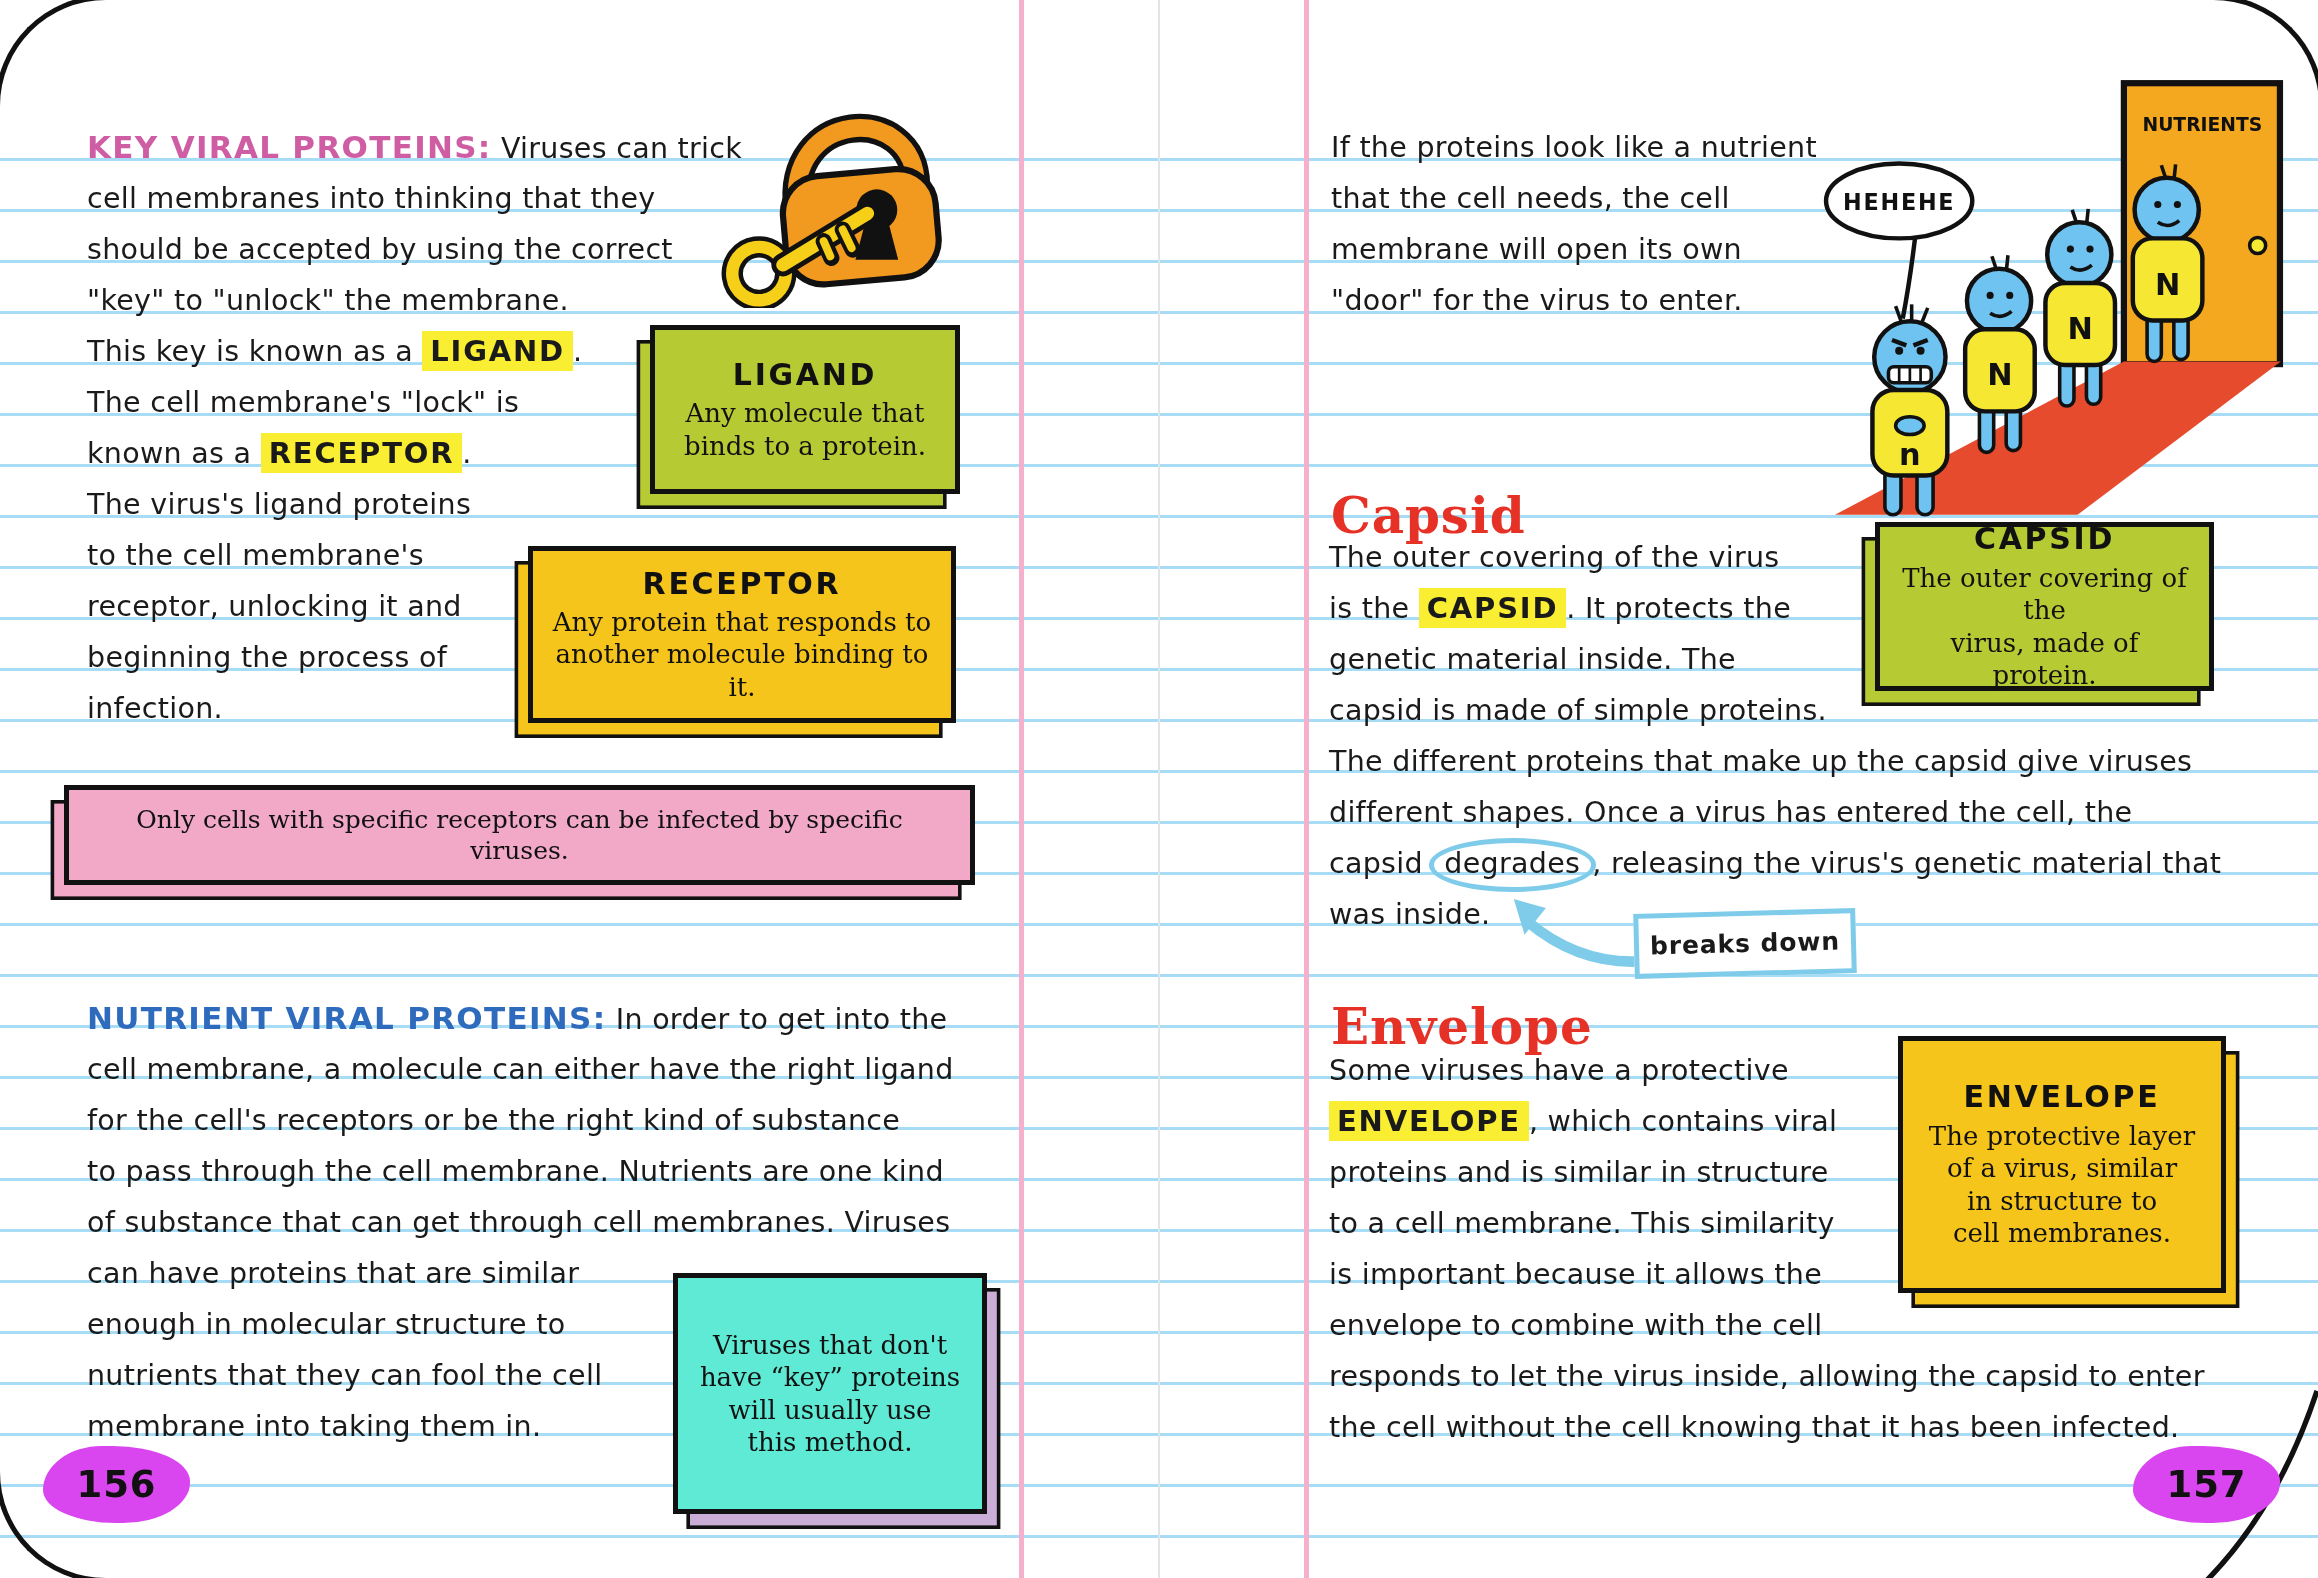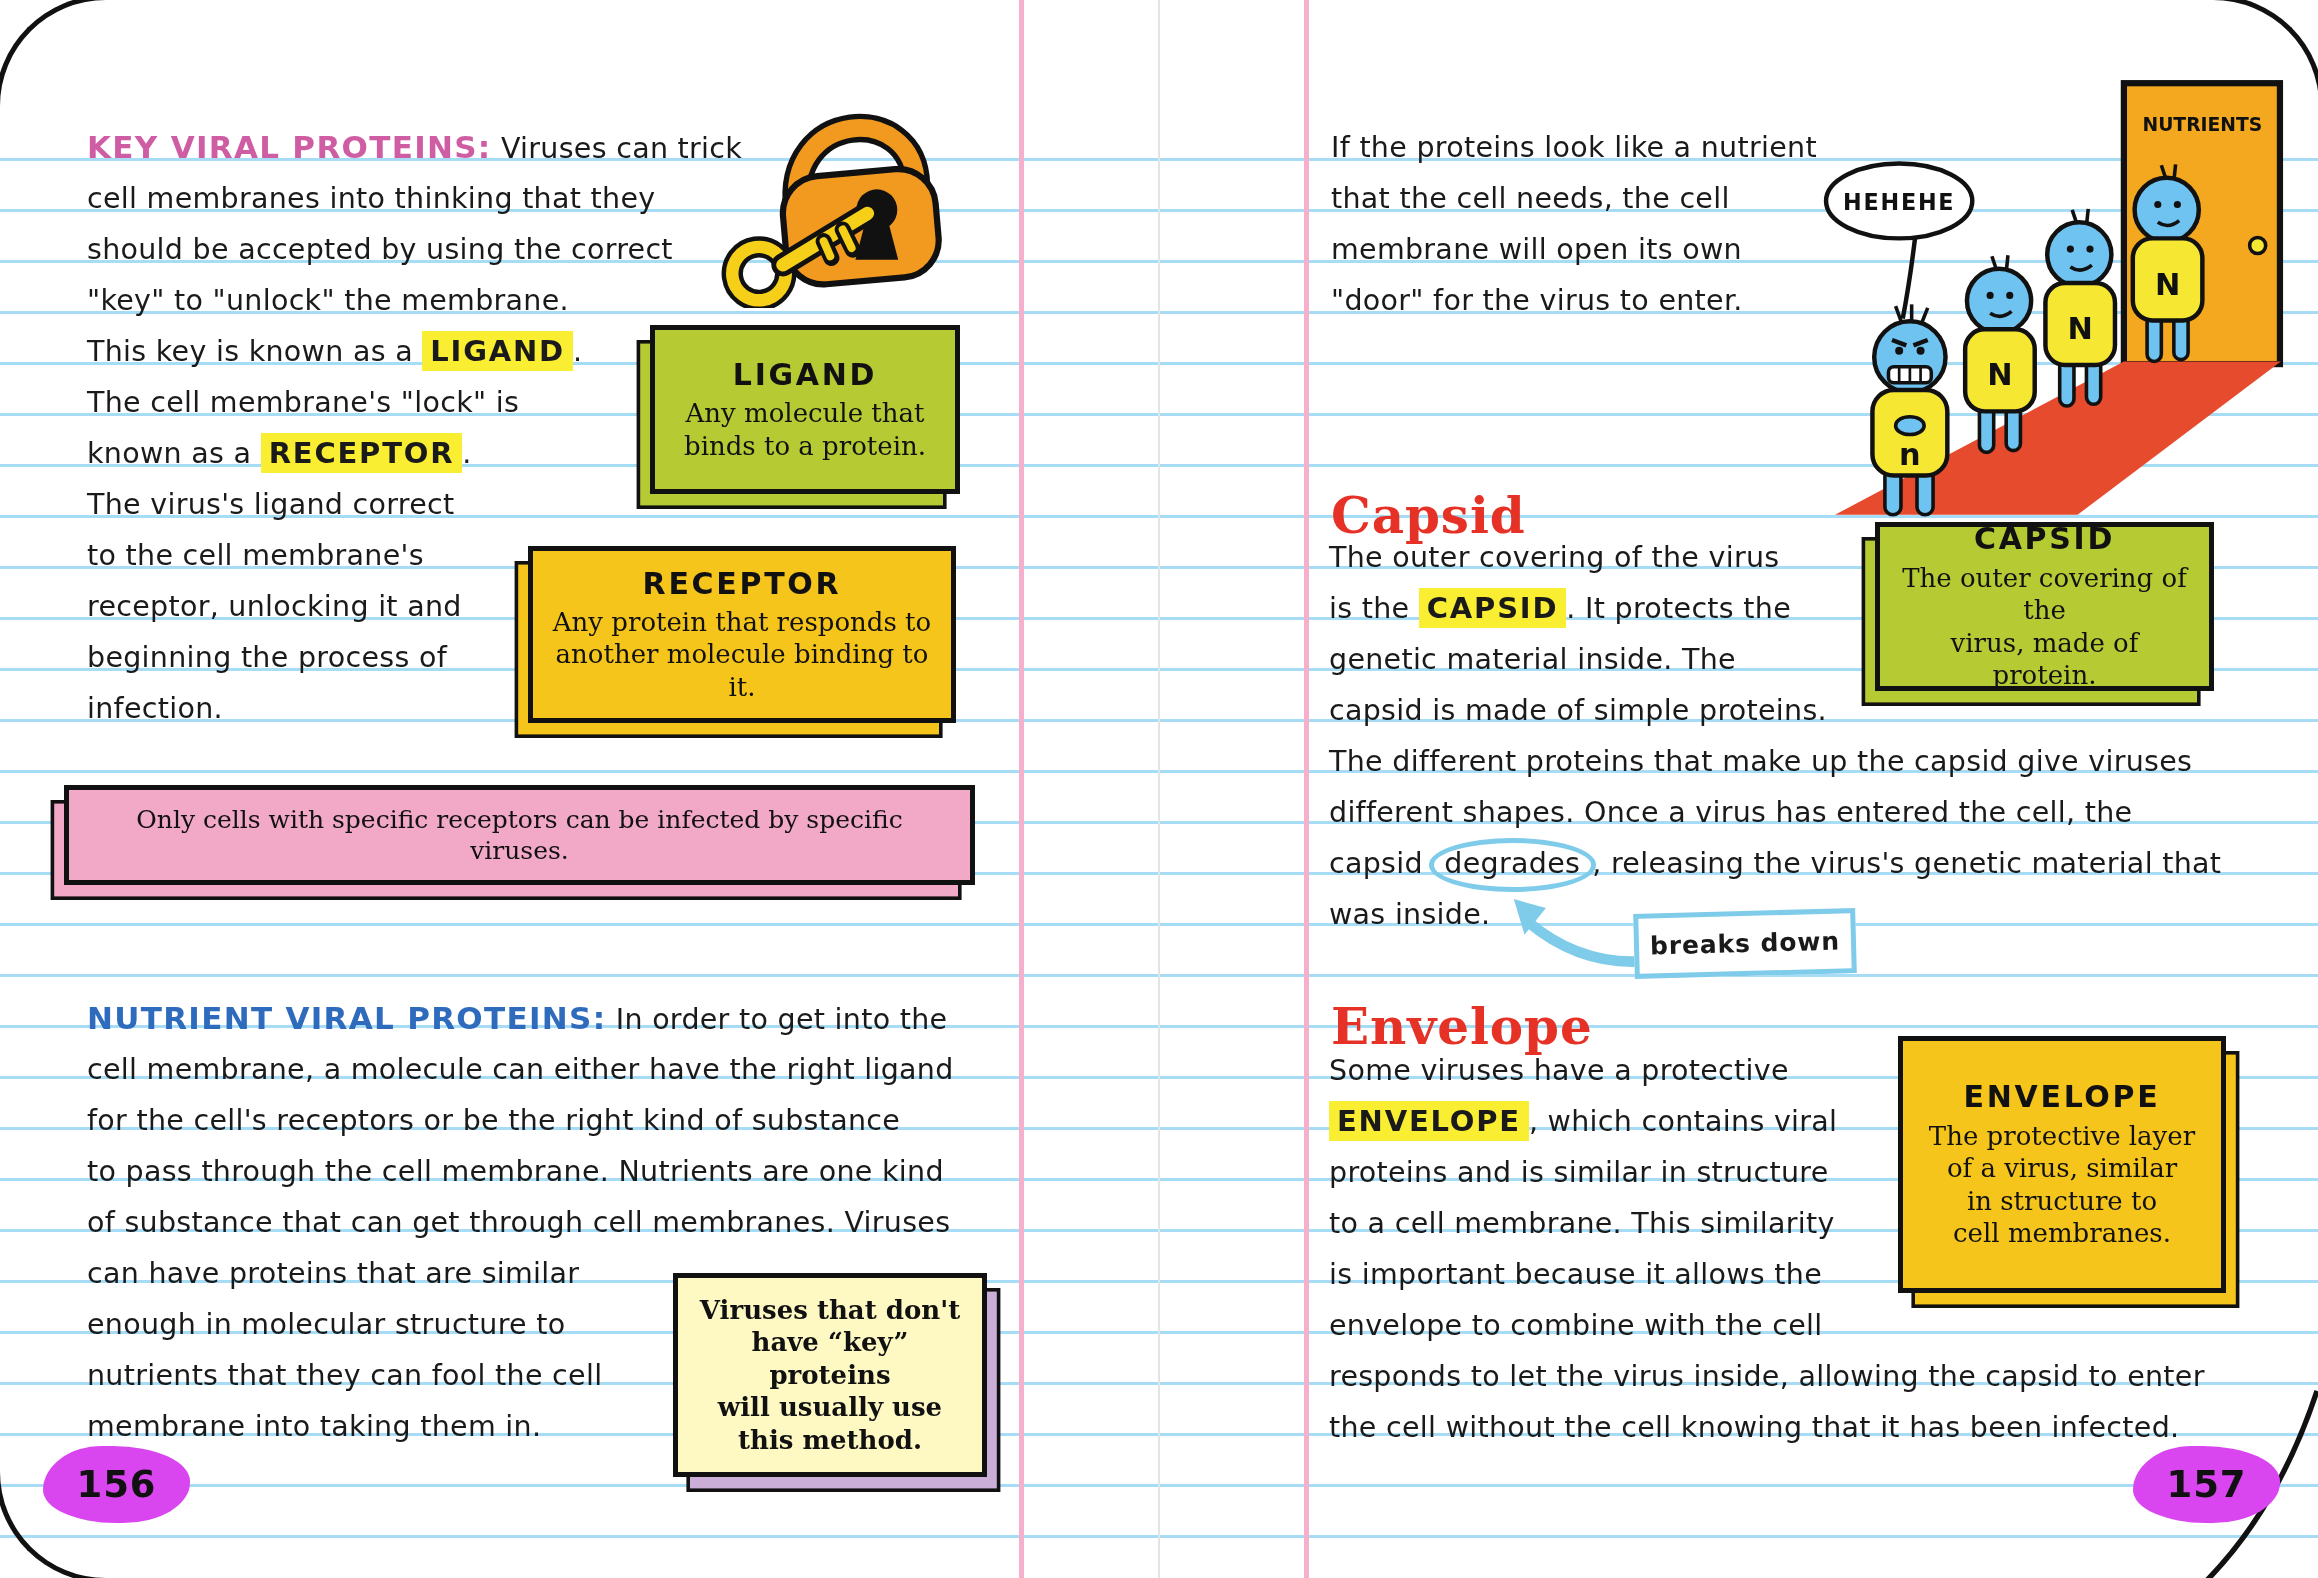--- a/index.html
+++ b/index.html
@@ -62,21 +62,21 @@
   <div class="corner" id="c-bl"></div>
 
   <div class="textblock" style="left:87px;top:122px;">
     <div class="line"><span class="sec-head pink">KEY VIRAL PROTEINS:</span><span> Viruses can trick</span></div>
     <div class="line"><span>cell membranes into thinking that they</span></div>
     <div class="line"><span>should be accepted by using the correct</span></div>
     <div class="line"><span>"key" to "unlock" the membrane.</span></div>
     <div class="line"><span>This key is known as a </span><span class="hl">LIGAND</span><span>.</span></div>
     <div class="line"><span>The cell membrane's "lock" is</span></div>
     <div class="line"><span>known as a </span><span class="hl">RECEPTOR</span><span>.</span></div>
-    <div class="line"><span>The virus's ligand correct</span></div>
+    <div class="line"><span>The virus's ligand proteins</span></div>
     <div class="line"><span>to the cell membrane's</span></div>
     <div class="line"><span>receptor, unlocking it and</span></div>
     <div class="line"><span>beginning the process of</span></div>
     <div class="line"><span>infection.</span></div>
   </div>
 
   <svg class="artsvg" style="left:713px;top:76px;" width="276" height="232" viewBox="0 0 310 260">
     <path d="M95,150 C80,38 226,28 228,122" fill="none" stroke="#111" stroke-width="32" stroke-linecap="round"></path>
     <path d="M95,150 C80,38 226,28 228,122" fill="none" stroke="#f19a1f" stroke-width="20" stroke-linecap="round"></path>
     <rect x="80" y="108" width="172" height="122" rx="42" fill="#f19a1f" stroke="#111" stroke-width="7" transform="rotate(-5 166 169)"></rect>
@@ -115,21 +115,21 @@
     <div class="line"><span>cell membrane, a molecule can either have the right ligand</span></div>
     <div class="line"><span>for the cell's receptors or be the right kind of substance</span></div>
     <div class="line"><span>to pass through the cell membrane. Nutrients are one kind</span></div>
     <div class="line"><span>of substance that can get through cell membranes. Viruses</span></div>
     <div class="line"><span>can have proteins that are similar</span></div>
     <div class="line"><span>enough in molecular structure to</span></div>
     <div class="line"><span>nutrients that they can fool the cell</span></div>
     <div class="line"><span>membrane into taking them in.</span></div>
   </div>
 
-  <div class="defbox bev-br" id="methodbox" style="--bg:#cbaed8;left:673px;top:1273px;width:314px;height:204px;background:#fef9c3;font-weight:bold;">
+  <div class="defbox bev-br" id="methodbox" style="--bg:#cbaed8;left:673px;top:1273px;width:314px;height:241px;background:#5eead4;">
     <div class="body">Viruses that don't
 have “key” proteins
 will usually use
 this method.</div>
   </div>
 
   <div class="pagenum" style="left:43px;top:1446px;">
       <span>156</span>
     </div>
 

